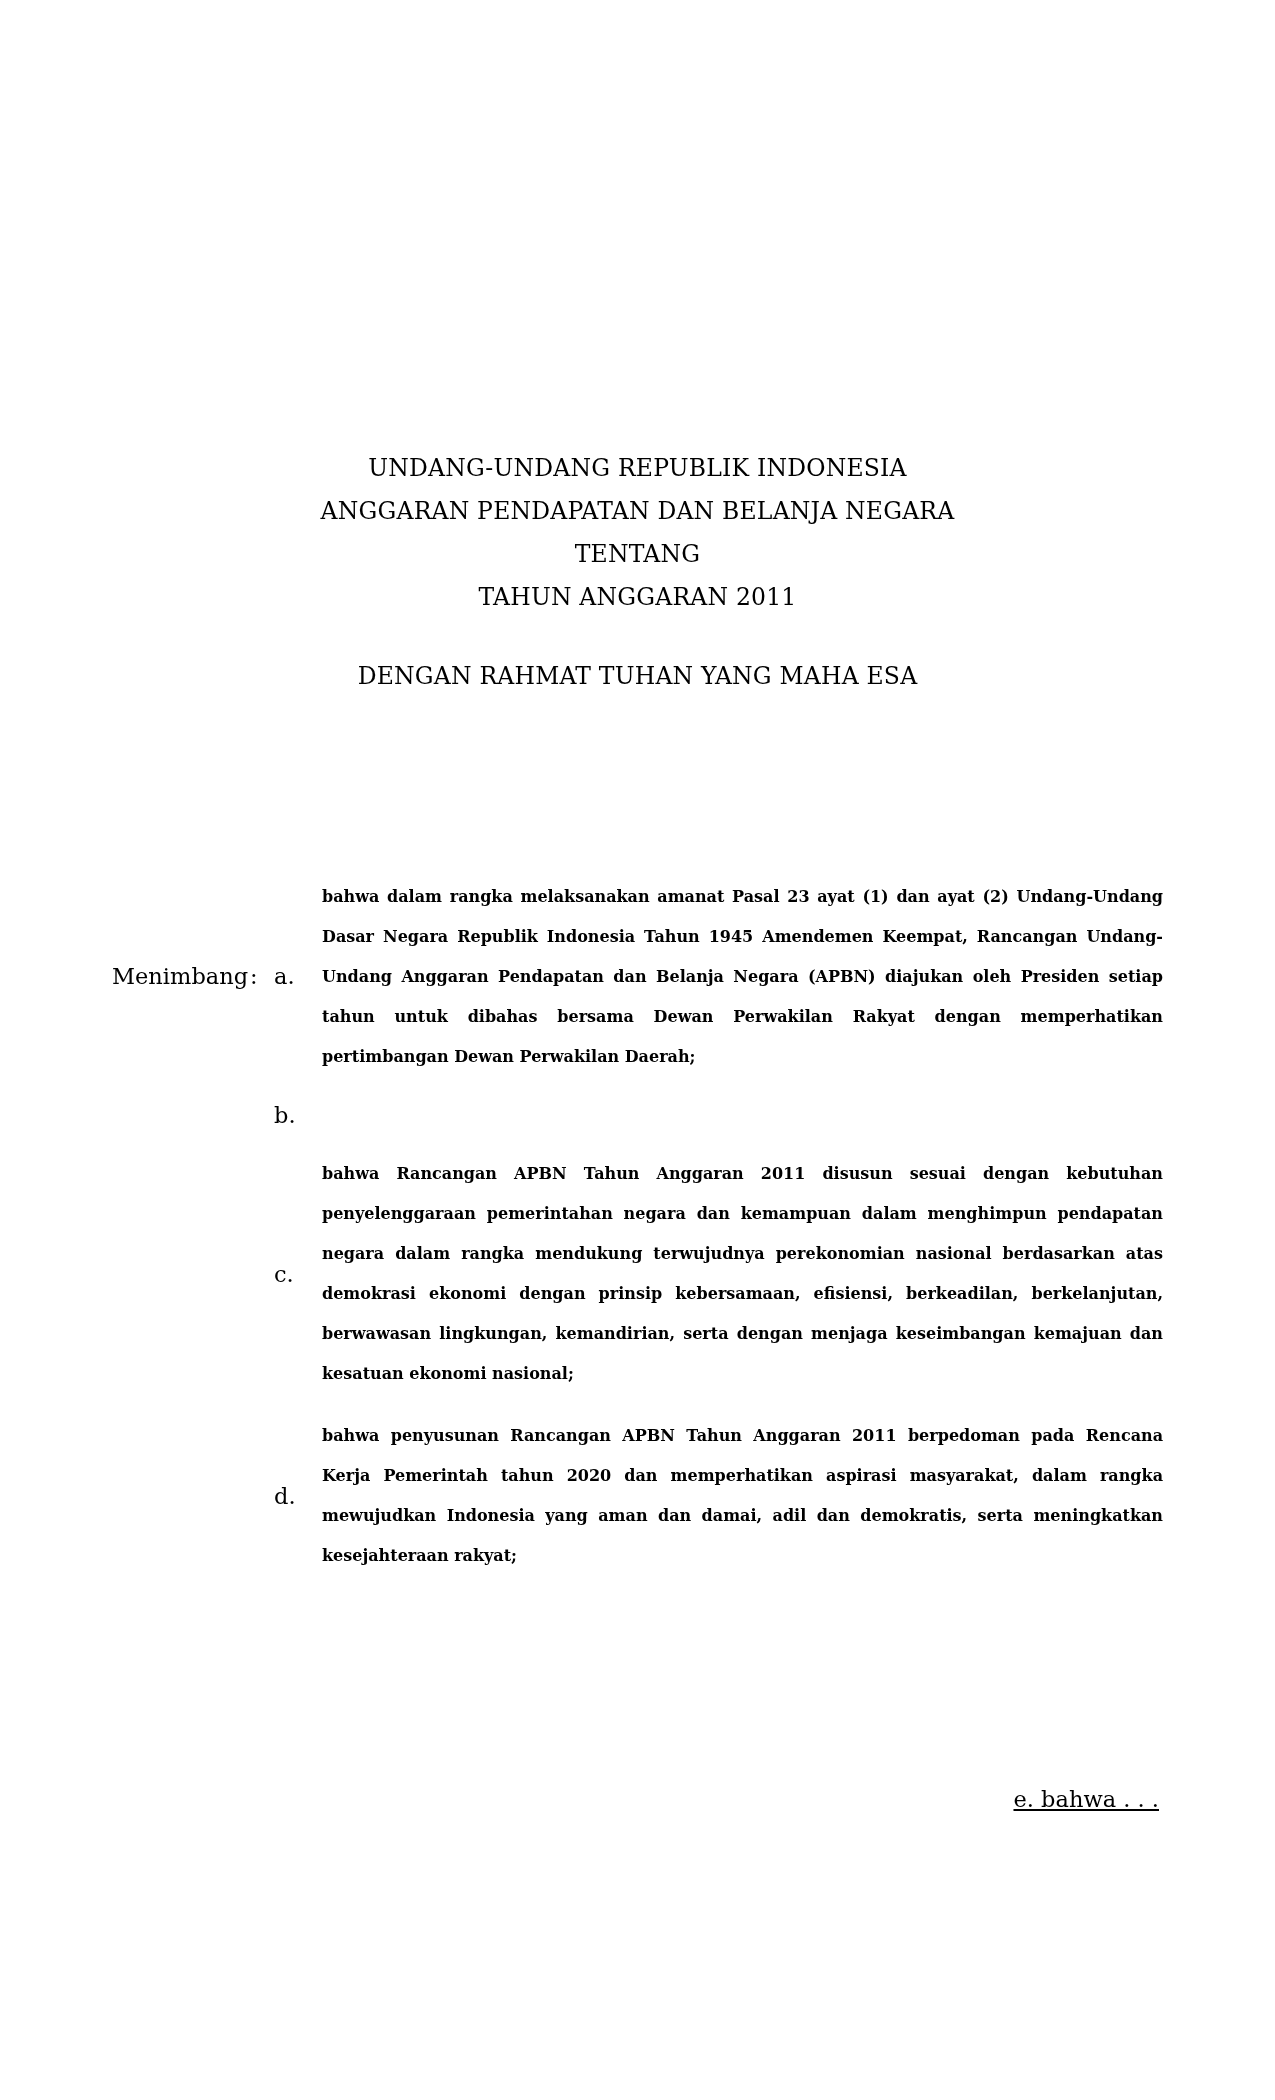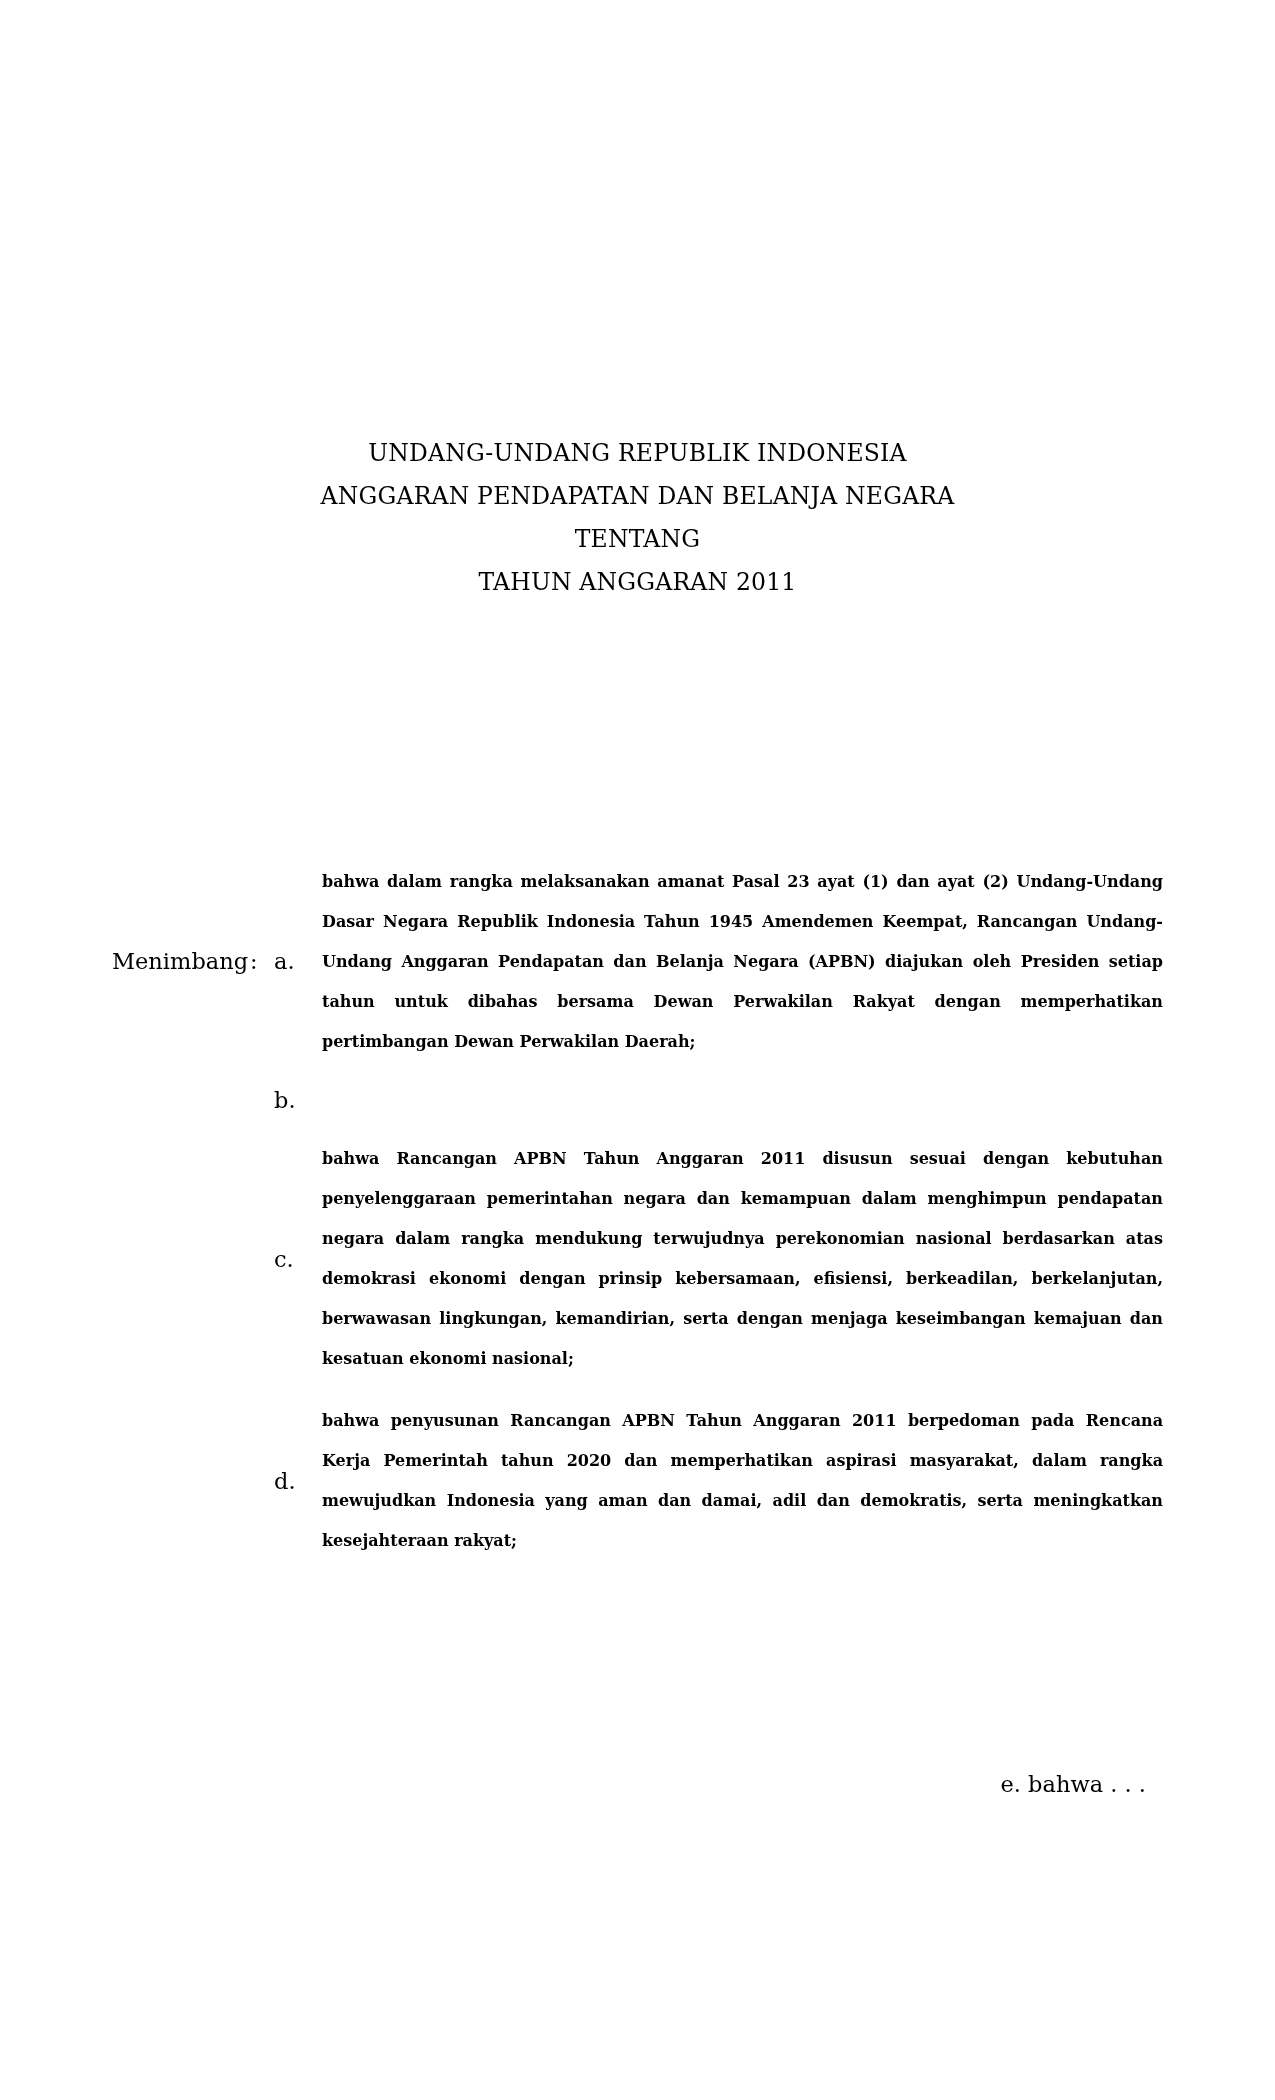--- a/index.html
+++ b/index.html
@@ -10,21 +10,21 @@
   }
   body {
     font-family: "DejaVu Serif", "Liberation Serif", serif;
     color: #000000;
   }
   .page {
     position: relative;
     width: 1275px;
     height: 1796px;
     background: #ffffff;
-    margin: 0 auto;
+    margin: 15px auto;
     overflow: hidden;
     box-sizing: border-box;
   }
 
   
   .title-block {
     position: absolute;
     left: 112px;
     top: 432px;
     width: 1051px;
@@ -86,42 +86,44 @@
     hyphens: none;
     font-weight: bold;
   }
   
   .cons-row.sub .cons-label,
   .cons-row.sub .cons-colon { visibility: hidden; }
 
   
   .catchword {
     position: absolute;
-    left: 95px;
+    left: 108px;
     top: 1768px;
     width: 1051px;
     text-align: right;
     font-size: 22.5px;
     line-height: 33.2px;
     padding-right: 2px;
+    text-decoration: underline;
   }
 </style>
 </head>
 <body>
 
 <div class="page">
 
   <div class="title-block">
     <div class="title-line">UNDANG-UNDANG REPUBLIK INDONESIA</div>
     <div class="title-line">ANGGARAN PENDAPATAN DAN BELANJA NEGARA</div>
     <div class="title-line">TENTANG</div>
     <div class="title-line">TAHUN ANGGARAN 2011</div>
 
     <div class="title-gap-1"></div>
 
+    <div class="subtitle-line">DENGAN RAHMAT TUHAN YANG MAHA ESA</div>
 
     <div class="title-gap-2"></div>
 
   </div>
 
   <div class="considering">
 
     <div class="cons-row">
       <div class="cons-label">Menimbang</div>
       <div class="cons-colon">:</div>

